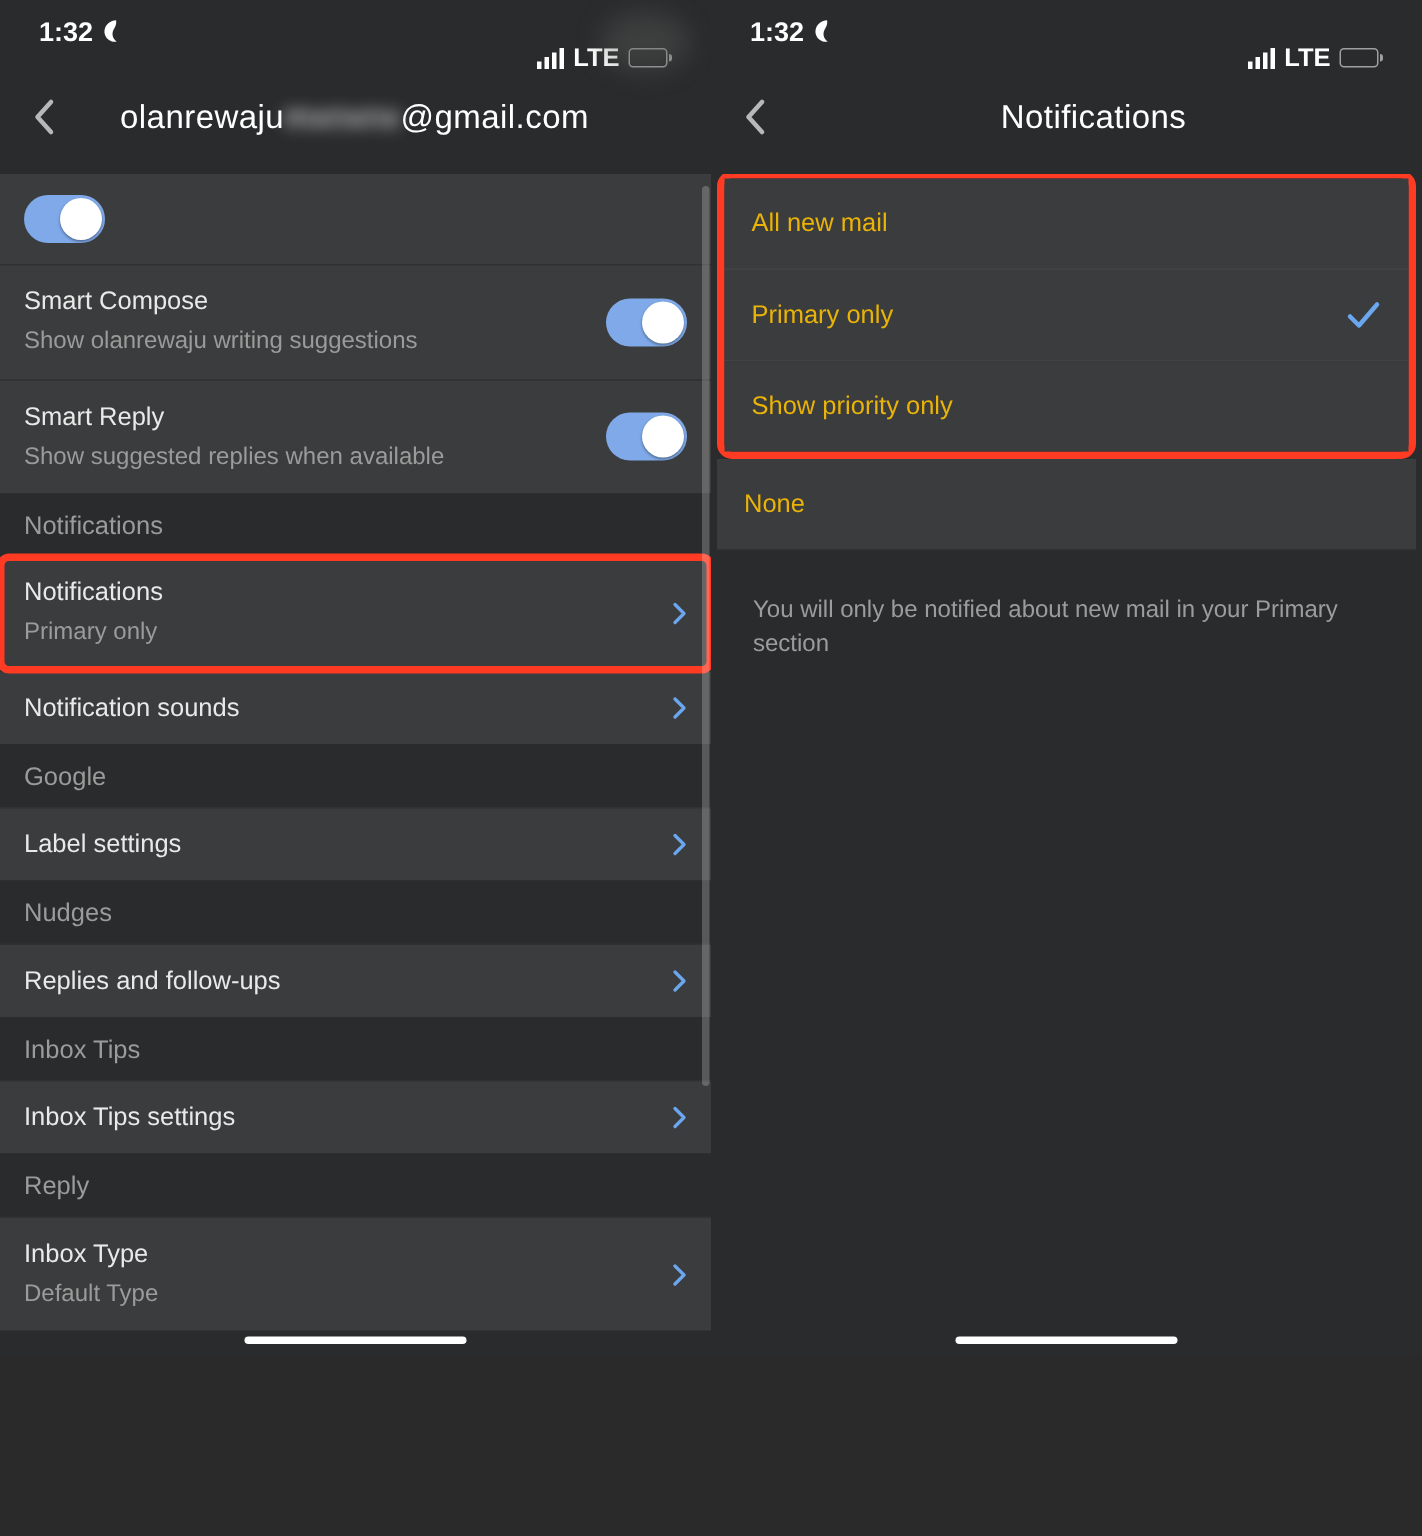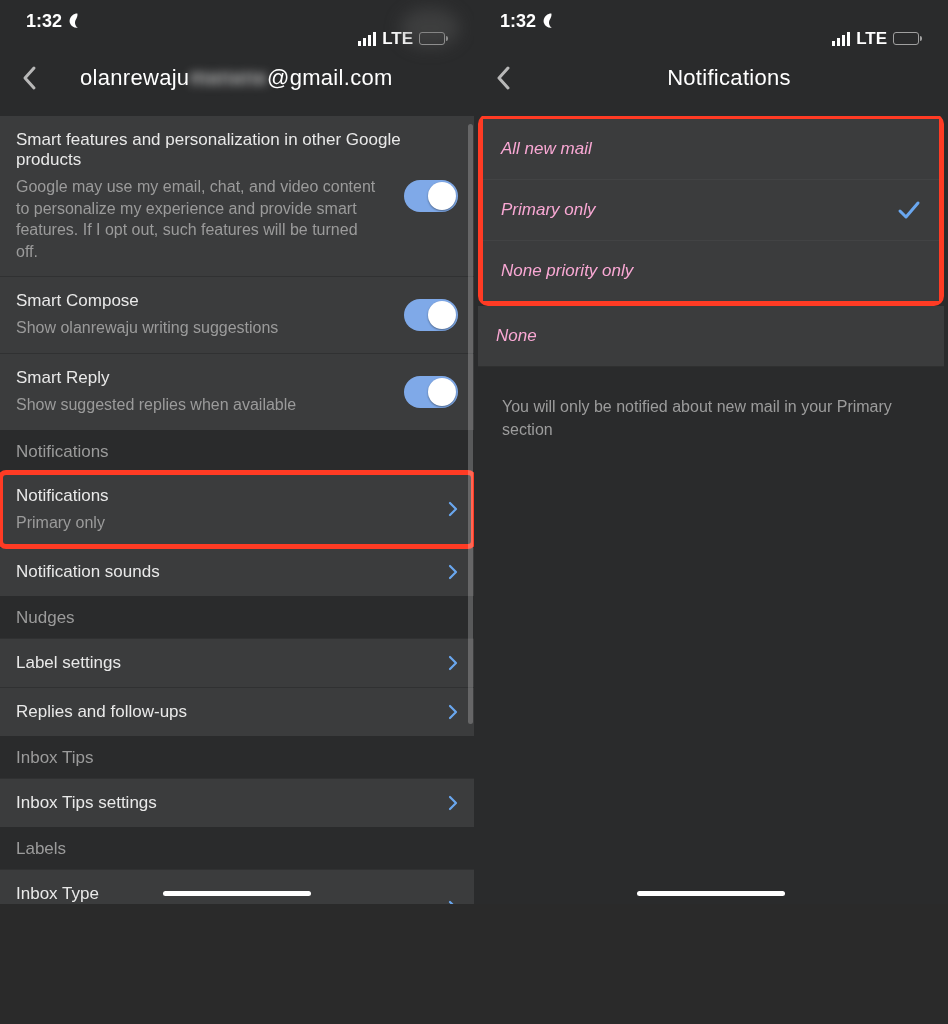--- a/index.html
+++ b/index.html
@@ -36,21 +36,21 @@
   .toggle .knob { position:absolute; right:2px; top:2px; width:28px; height:28px; border-radius:50%; background:#fff; box-shadow:0 1px 2px rgba(0,0,0,.4); }
 
   .highlight { outline: 5px solid #ff3b24; outline-offset:-3px; border-radius:6px; position:relative; }
 
   .scrollbar { position:absolute; right:1px; top:8px; width:5px; height:600px; background:rgba(255,255,255,.22); border-radius:3px; }
 
   .home-ind { position:absolute; bottom:8px; left:50%; transform:translateX(-50%); width:148px; height:5px; background:#fff; border-radius:3px; }
 
   
   .phone.right .nav-title { flex:1; text-align:center; margin-right:30px; }
-  .option { background:#3b3c3d; padding: 20px 18px; border-bottom:1px solid rgba(0,0,0,.2); display:flex; align-items:center; justify-content:space-between; color:#f9a8d4; font-size:17px;font-style:italic; }
+  .option { background:#3b3c3d; padding: 20px 18px; border-bottom:1px solid rgba(0,0,0,.2); display:flex; align-items:center; justify-content:space-between; color:#eab308; font-size:17px; }
   .check { color:#6aa7ef; }
   .footer-note { padding: 28px 28px; color:#9c9c9c; font-size:16px; line-height:1.45; }
 
   .hl-group { position:relative; border:5px solid #ff3b24; border-radius:10px; margin: -2px 4px 0 4px; }
   .hl-group .option { border-bottom:1px solid rgba(255,255,255,.04); }
 
   svg { display:block; }
 </style>
 </head>
 <body>
@@ -89,24 +89,20 @@
           </svg>
       </span>
       <span class="nav-title">
         <span>olanrewaju</span><span class="blur">mxnxnx</span><span>@gmail.com</span>
       </span>
       <span class="oval-blur"></span>
     </div>
 
     <div class="scroll">
       <div class="row">
-        <div class="labels">
-          <div class="title">Smart features and personalization in other Google products</div>
-          <div class="subtitle">Google may use my email, chat, and video content to personalize my experience and provide smart features. If I opt out, such features will be turned off.</div>
-        </div>
         <div class="toggle">
             <div class="knob"></div>
           </div>
       </div>
 
       <div class="row">
         <div class="labels">
           <div class="title">Smart Compose</div>
           <div class="subtitle">Show olanrewaju writing suggestions</div>
         </div>
@@ -145,34 +141,35 @@
         <div class="labels">
             <div class="title">Notification sounds</div>
           </div>
         <span class="chev">
             <svg width="10" height="16" viewBox="0 0 10 16">
               <path fill="none" stroke="#6aa7ef" stroke-width="2.2" stroke-linecap="round" stroke-linejoin="round" d="M2 2l6 6-6 6"></path>
             </svg>
           </span>
       </div>
 
+      <div class="section-header">Google</div>
+      <div class="row">
+        <div class="labels">
+            <div class="title">Label settings</div>
+          </div>
+        <span class="chev">
+            <svg width="10" height="16" viewBox="0 0 10 16">
+              <path fill="none" stroke="#6aa7ef" stroke-width="2.2" stroke-linecap="round" stroke-linejoin="round" d="M2 2l6 6-6 6"></path>
+            </svg>
+          </span>
+      </div>
+
       <div class="section-header">Nudges</div>
       <div class="row">
         <div class="labels">
-            <div class="title">Label settings</div>
-          </div>
-        <span class="chev">
-            <svg width="10" height="16" viewBox="0 0 10 16">
-              <path fill="none" stroke="#6aa7ef" stroke-width="2.2" stroke-linecap="round" stroke-linejoin="round" d="M2 2l6 6-6 6"></path>
-            </svg>
-          </span>
-      </div>
-
-      <div class="row">
-        <div class="labels">
             <div class="title">Replies and follow-ups</div>
           </div>
         <span class="chev">
             <svg width="10" height="16" viewBox="0 0 10 16">
               <path fill="none" stroke="#6aa7ef" stroke-width="2.2" stroke-linecap="round" stroke-linejoin="round" d="M2 2l6 6-6 6"></path>
             </svg>
           </span>
       </div>
 
       <div class="section-header">Inbox Tips</div>
@@ -180,21 +177,21 @@
         <div class="labels">
             <div class="title">Inbox Tips settings</div>
           </div>
         <span class="chev">
             <svg width="10" height="16" viewBox="0 0 10 16">
               <path fill="none" stroke="#6aa7ef" stroke-width="2.2" stroke-linecap="round" stroke-linejoin="round" d="M2 2l6 6-6 6"></path>
             </svg>
           </span>
       </div>
 
-      <div class="section-header">Labels</div>
+      <div class="section-header">Reply</div>
       <div class="row">
         <div class="labels">
           <div class="title">Inbox Type</div>
           <div class="subtitle">Default Type</div>
         </div>
         <span class="chev">
             <svg width="10" height="16" viewBox="0 0 10 16">
               <path fill="none" stroke="#6aa7ef" stroke-width="2.2" stroke-linecap="round" stroke-linejoin="round" d="M2 2l6 6-6 6"></path>
             </svg>
           </span>
@@ -247,21 +244,21 @@
         </div>
         <div class="option">
           <span>Primary only</span>
           <span class="check">
             <svg width="24" height="20" viewBox="0 0 24 20">
                 <path fill="none" stroke="#6aa7ef" stroke-width="3" stroke-linecap="round" stroke-linejoin="round" d="M3 11l6 6L21 3"></path>
               </svg>
           </span>
         </div>
         <div class="option" style="border-bottom:none">
-          <span>None priority only</span>
+          <span>Show priority only</span>
         </div>
       </div>
 
       <div class="option" style="margin:0 4px; background:#3b3c3d;">
         <span>None</span>
       </div>
 
       <div class="footer-note">You will only be notified about new mail in your Primary section</div>
     </div>
 

